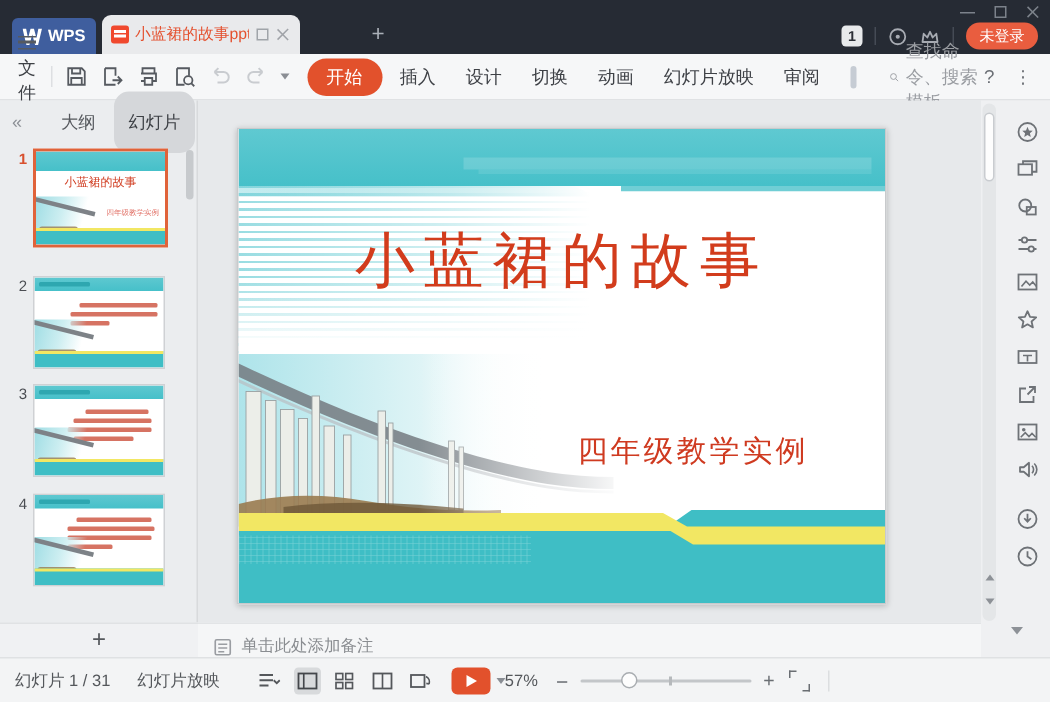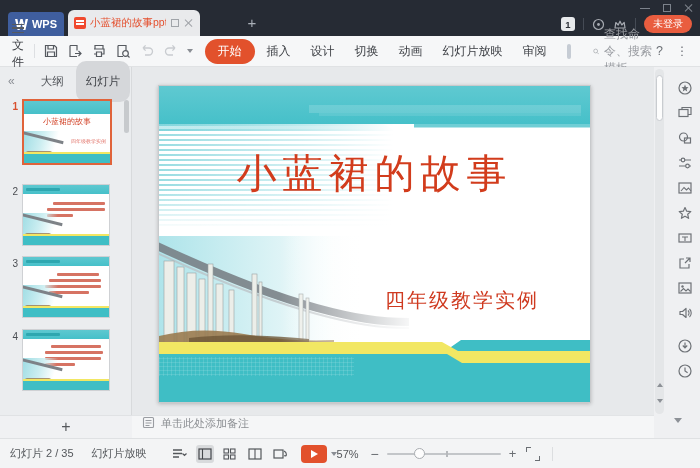--- a/index.html
+++ b/index.html
@@ -112,21 +112,21 @@
   .pg-btn i{width:0;height:0;border-left:3px solid transparent;border-right:3px solid transparent;}
   .pg-up i{border-bottom:4px solid #8d9197;} .pg-dn i{border-top:4px solid #8d9197;}
   .icon-col{position:absolute;left:17px;top:8px;width:28px;display:flex;flex-direction:column;align-items:center;}
   .icon-col .rbi{height:25px;display:flex;align-items:center;justify-content:center;}
   .rbi.gap{margin-top:8px;}
   .rb-collapse{position:absolute;left:20px;top:356px;}
   .rb-collapse .caret{border-left:4px solid transparent;border-right:4px solid transparent;border-top:5px solid #8d9197;}
 
   
   .notesbar{position:absolute;left:132px;top:415px;width:522px;height:23px;background:#f5f6f7;
-            border-top:1px solid #e2e4e6;display:flex;align-items:flex-start;gap:6px;padding-left:10px;
+            border-top:1px solid #e2e4e6;display:flex;align-items:flex-end;gap:6px;padding-left:10px;
             font-size:11px;color:#8a8d91;}
 
   
   .statusbar{position:absolute;left:0;top:438px;width:700px;height:30px;background:#f3f4f5;
              border-top:1px solid #dfe1e3;display:flex;align-items:center;font-size:11px;color:#54575b;}
   .st-counter{margin-left:10px;white-space:nowrap;}
   .st-template{margin-left:18px;white-space:nowrap;}
   .view-icons{display:flex;align-items:center;gap:7px;margin-left:24px;}
   .vi{width:18px;height:18px;display:flex;align-items:center;justify-content:center;border-radius:3px;}
   .vi.active{background:#d8dadc;}
@@ -476,21 +476,21 @@
 
   <div class="notesbar">
     <svg width="13" height="13" viewBox="0 0 13 13">
       <rect x="1.5" y="1.5" width="10" height="10" rx="1" fill="none" stroke="#9a9da2" stroke-width="1.1"></rect>
       <path d="M3.5 4.5 h6 M3.5 7 h6 M3.5 9.5 h4" stroke="#9a9da2" stroke-width="1"></path>
     </svg>
     <span>单击此处添加备注</span>
   </div>
 
   <div class="statusbar">
-    <span class="st-counter">幻灯片 2 / 35</span>
+    <span class="st-counter">幻灯片 1 / 31</span>
     <span class="st-template">幻灯片放映</span>
     <div class="view-icons">
       <span class="vi">
         <svg width="15" height="12" viewBox="0 0 15 12">
             <path d="M1 2 h9 M1 5.5 h9 M1 9 h6" stroke="#54575b" stroke-width="1.3"></path>
             <path d="M11.5 7.5 l2 2 l2 -2" transform="translate(-1,-2)" fill="none" stroke="#54575b" stroke-width="1.2"></path>
           </svg>
       </span>
       <span class="vi active">
         <svg width="14" height="12" viewBox="0 0 14 12">

